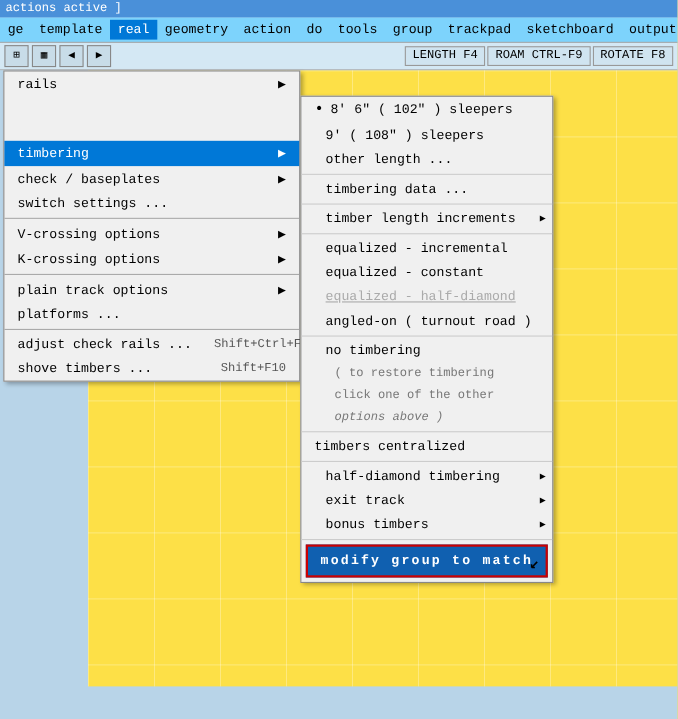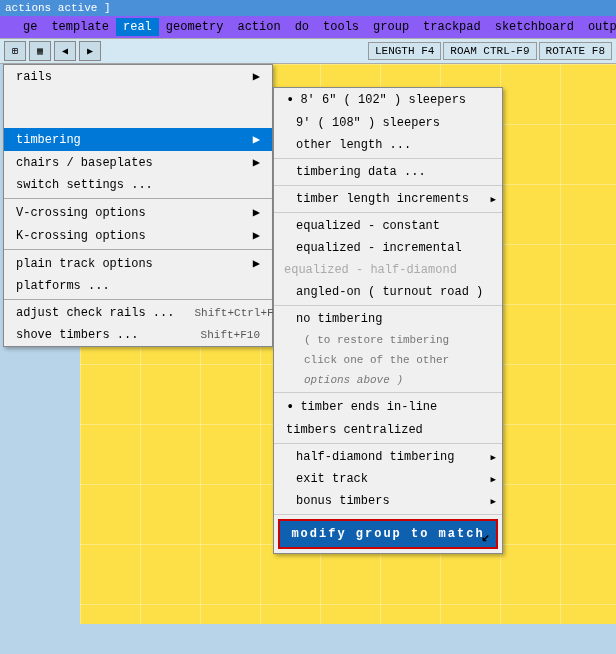--- a/index.html
+++ b/index.html
@@ -18,24 +18,24 @@
       background: #4a90d9;
       color: white;
       font-size: 11px;
       padding: 2px 5px;
       display: flex;
       align-items: center;
     }
 
     
     .menu-bar {
-      background: #8b5cf6;
-      display: flex;
-      align-items: center;
-      padding: 2px 16px;
+      background: #7dd3fc;
+      display: flex;
+      align-items: center;
+      padding: 2px 0;
       font-size: 12px;
       border-bottom: 1px solid #aaa;
       position: relative;
       z-index: 10;
     }
     .menu-item {
       padding: 2px 7px;
       cursor: pointer;
       color: #000;
       white-space: nowrap;
@@ -245,21 +245,21 @@
       <div class="menu-dropdown" style="position:absolute; top:0; left:3px; width:270px;">
         <div class="menu-dropdown-item">
           <span>rails</span>
           <span class="arrow">▶</span>
         </div>
         <div class="menu-dropdown-item selected">
           <span>timbering</span>
           <span class="arrow">▶</span>
         </div>
         <div class="menu-dropdown-item">
-          <span>chairs / baseplates</span>
+          <span>check / baseplates</span>
           <span class="arrow">▶</span>
         </div>
         <div class="menu-dropdown-item">
           <span>switch settings ...</span>
         </div>
         <div class="menu-separator"></div>
         <div class="menu-dropdown-item">
           <span>V-crossing options</span>
           <span class="arrow">▶</span>
         </div>
@@ -299,48 +299,45 @@
         <div class="submenu-separator"></div>
         <div class="submenu-item" style="padding-left:22px;">
           <span>timbering data ...</span>
         </div>
         <div class="submenu-separator"></div>
         <div class="submenu-item has-arrow" style="padding-left:22px;">
           <span>timber length increments</span>
         </div>
         <div class="submenu-separator"></div>
         <div class="submenu-item" style="padding-left:22px;">
+          <span>equalized - incremental</span>
+        </div>
+        <div class="submenu-item" style="padding-left:22px;">
           <span>equalized - constant</span>
         </div>
-        <div class="submenu-item" style="padding-left:22px;">
-          <span>equalized - incremental</span>
-        </div>
-        <div class="submenu-item disabled" style="padding-left:10px;">
+        <div class="submenu-item disabled" style="padding-left:22px;text-decoration:underline;">
           <span>equalized - half-diamond</span>
         </div>
         <div class="submenu-item" style="padding-left:22px;">
           <span>angled-on ( turnout road )</span>
         </div>
         <div class="submenu-separator"></div>
         <div class="submenu-item" style="padding-left:22px;">
           <span>no timbering</span>
         </div>
         <div class="submenu-item disabled" style="padding-left:30px; font-size:11px; color:#777;">
           <span>( to restore timbering</span>
         </div>
         <div class="submenu-item disabled" style="padding-left:30px; font-size:11px; color:#777;">
           <span>click one of the other</span>
         </div>
         <div class="submenu-item disabled" style="padding-left:30px; font-size:11px; color:#777;font-style:italic;">
           <span>options above )</span>
         </div>
         <div class="submenu-separator"></div>
-        <div class="submenu-item bullet">
-          <span>timber ends in-line</span>
-        </div>
         <div class="submenu-item" style="">
           <span>timbers centralized</span>
         </div>
         <div class="submenu-separator"></div>
         <div class="submenu-item has-arrow" style="padding-left:22px;">
           <span>half-diamond timbering</span>
         </div>
         <div class="submenu-item has-arrow" style="padding-left:22px;">
           <span>exit track</span>
         </div>

